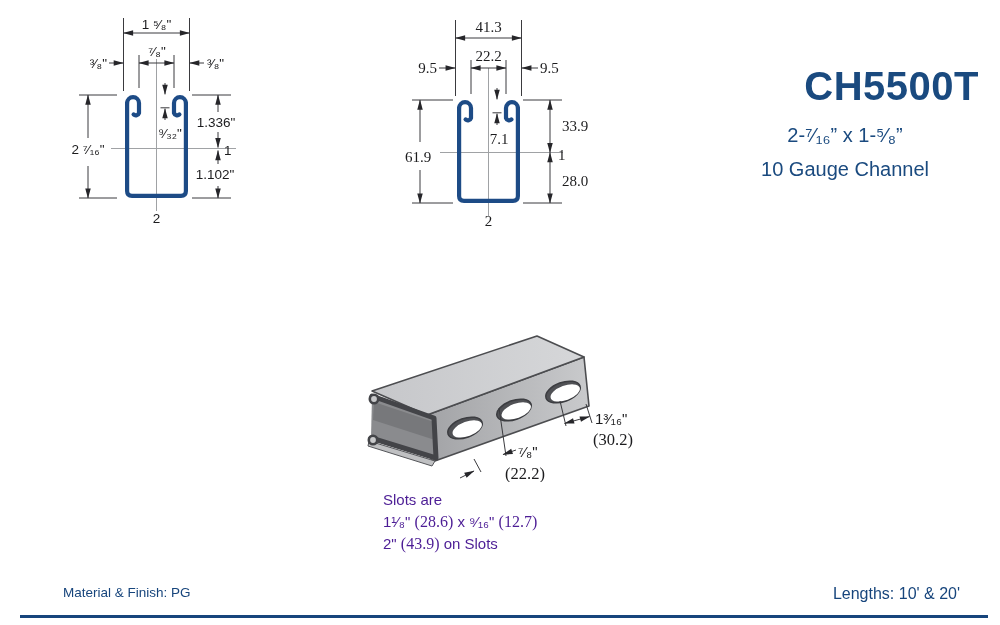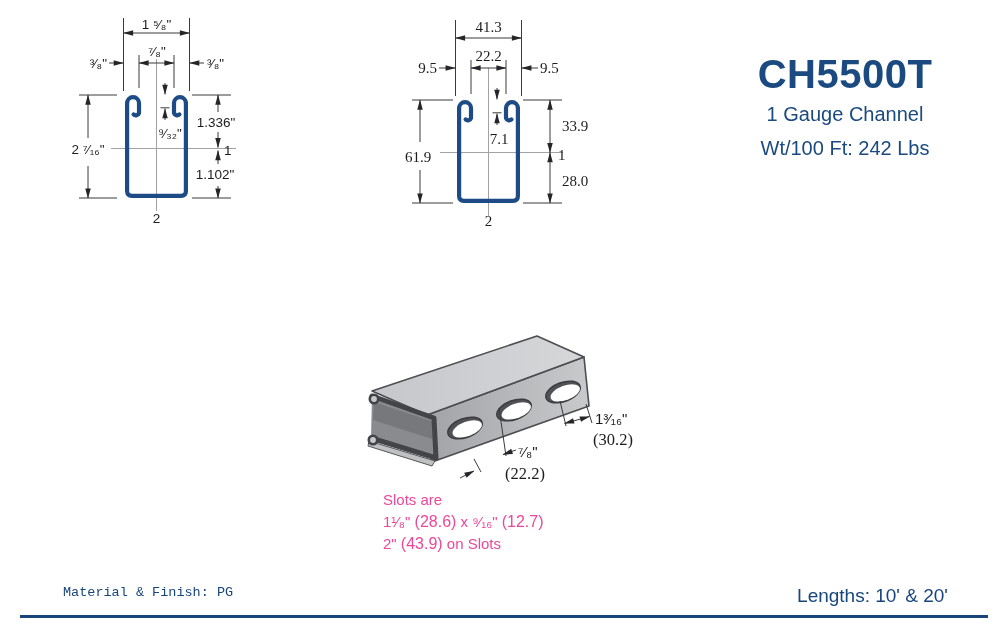--- a/index.html
+++ b/index.html
@@ -1,29 +1,29 @@
 <!DOCTYPE html>
 <html><head>
 <meta charset="utf-8">
 <style>
   html,body{margin:0;padding:0;background:#ffffff;}
   .canvas{position:relative;width:1000px;height:625px;background:#ffffff;overflow:hidden;
           font-family:"Liberation Sans","DejaVu Sans",sans-serif;}
   .abs{position:absolute;}
   
   .title-block{left:695px;top:50px;width:300px;text-align:center;color:#1a4a7f;}
-  .title-block h1{margin:4px;font-size:40px;font-weight:bold;letter-spacing:0.5px;line-height:1;}
+  .title-block h1{margin:16px;font-size:40px;font-weight:bold;letter-spacing:0.5px;line-height:1;text-align:right;}
   .title-block .tline{font-size:20px;margin-top:7px;line-height:1.35;}
   
-  .slot-note{left:383px;top:489px;width:240px;font-size:15px;line-height:22px;color:#ec4899;}
+  .slot-note{left:383px;top:489px;width:240px;font-size:15px;line-height:22px;color:#4c1d95;}
   .f-sans{font-family:"Liberation Sans","DejaVu Sans",sans-serif;}
-  .f-serif{font-family:Liberation Sans, sans-serif;font-size:16px;margin-top:12px;}
-  
-  .footer-left{left:63px;top:585px;font-size:13.5px;color:#17457c;font-family:Liberation Mono, monospace;}
-  .footer-right{right:52px;top:585px;font-size:19px;color:#17457c;}
+  .f-serif{font-family:Liberation Serif, serif;font-size:16px;margin-top:12px;}
+  
+  .footer-left{left:63px;top:585px;font-size:13.5px;color:#17457c;}
+  .footer-right{right:40px;top:585px;font-size:16px;color:#17457c;}
   .footer-rule{left:20px;top:615px;width:968px;height:2.5px;background:#17457c;}
   
   text{fill:#1c1c1e;}
   .t-sans{font-family:"Liberation Sans","DejaVu Sans",sans-serif;font-size:13.5px;}
   .t-serif{font-family:"Liberation Serif","DejaVu Serif",serif;font-size:15px;}
   .t-iso-sans{font-family:"Liberation Sans","DejaVu Sans",sans-serif;font-size:15px;}
   .t-iso-serif{font-family:"Liberation Serif","DejaVu Serif",serif;font-size:16.5px;}
   .dimline{stroke:#3a3a3e;stroke-width:1;fill:none;}
   .cline{stroke:#a0a2a5;stroke-width:1;fill:none;}
   .channel{stroke:#1d4b86;stroke-width:4.2;fill:none;stroke-linecap:round;stroke-linejoin:round;}
@@ -128,22 +128,22 @@
     <path class="dimline" d="M 155 144.5 L 155 195" marker-start="url(#arrB)" marker-end="url(#arrB)"></path>
     <text class="t-serif" x="167" y="123" text-anchor="start">33.9</text>
     <text class="t-serif" x="163" y="152" text-anchor="start">1</text>
     <text class="t-serif" x="167" y="178" text-anchor="start">28.0</text>
 
     <text class="t-serif" x="93.5" y="218" text-anchor="middle">2</text>
   </svg>
 
   <div class="abs title-block">
     <h1>CH5500T</h1>
-    <div class="tline">1 Gauge Channel</div>
-    <div class="tline">Wt/100 Ft: 242 Lbs</div>
+    <div class="tline">2-⁷⁄₁₆” x 1-⁵⁄₈”</div>
+    <div class="tline">10 Gauge Channel</div>
   </div>
 
   <svg class="abs" style="left:350px;top:332px;" width="300" height="150" viewBox="0 0 300 150">
     <defs>
       <marker id="arrC" viewBox="0 0 12 8" refX="11" refY="4" markerWidth="11" markerHeight="8" orient="auto-start-reverse" markerUnits="userSpaceOnUse">
         <path d="M0.5 1 L11.5 4 L0.5 7 Z" fill="#26262a"></path>
       </marker>
       <linearGradient id="gTop" x1="0" y1="0" x2="1" y2="0">
         <stop offset="0" stop-color="#c6c7ca"></stop>
         <stop offset="1" stop-color="#d6d7d9"></stop>

